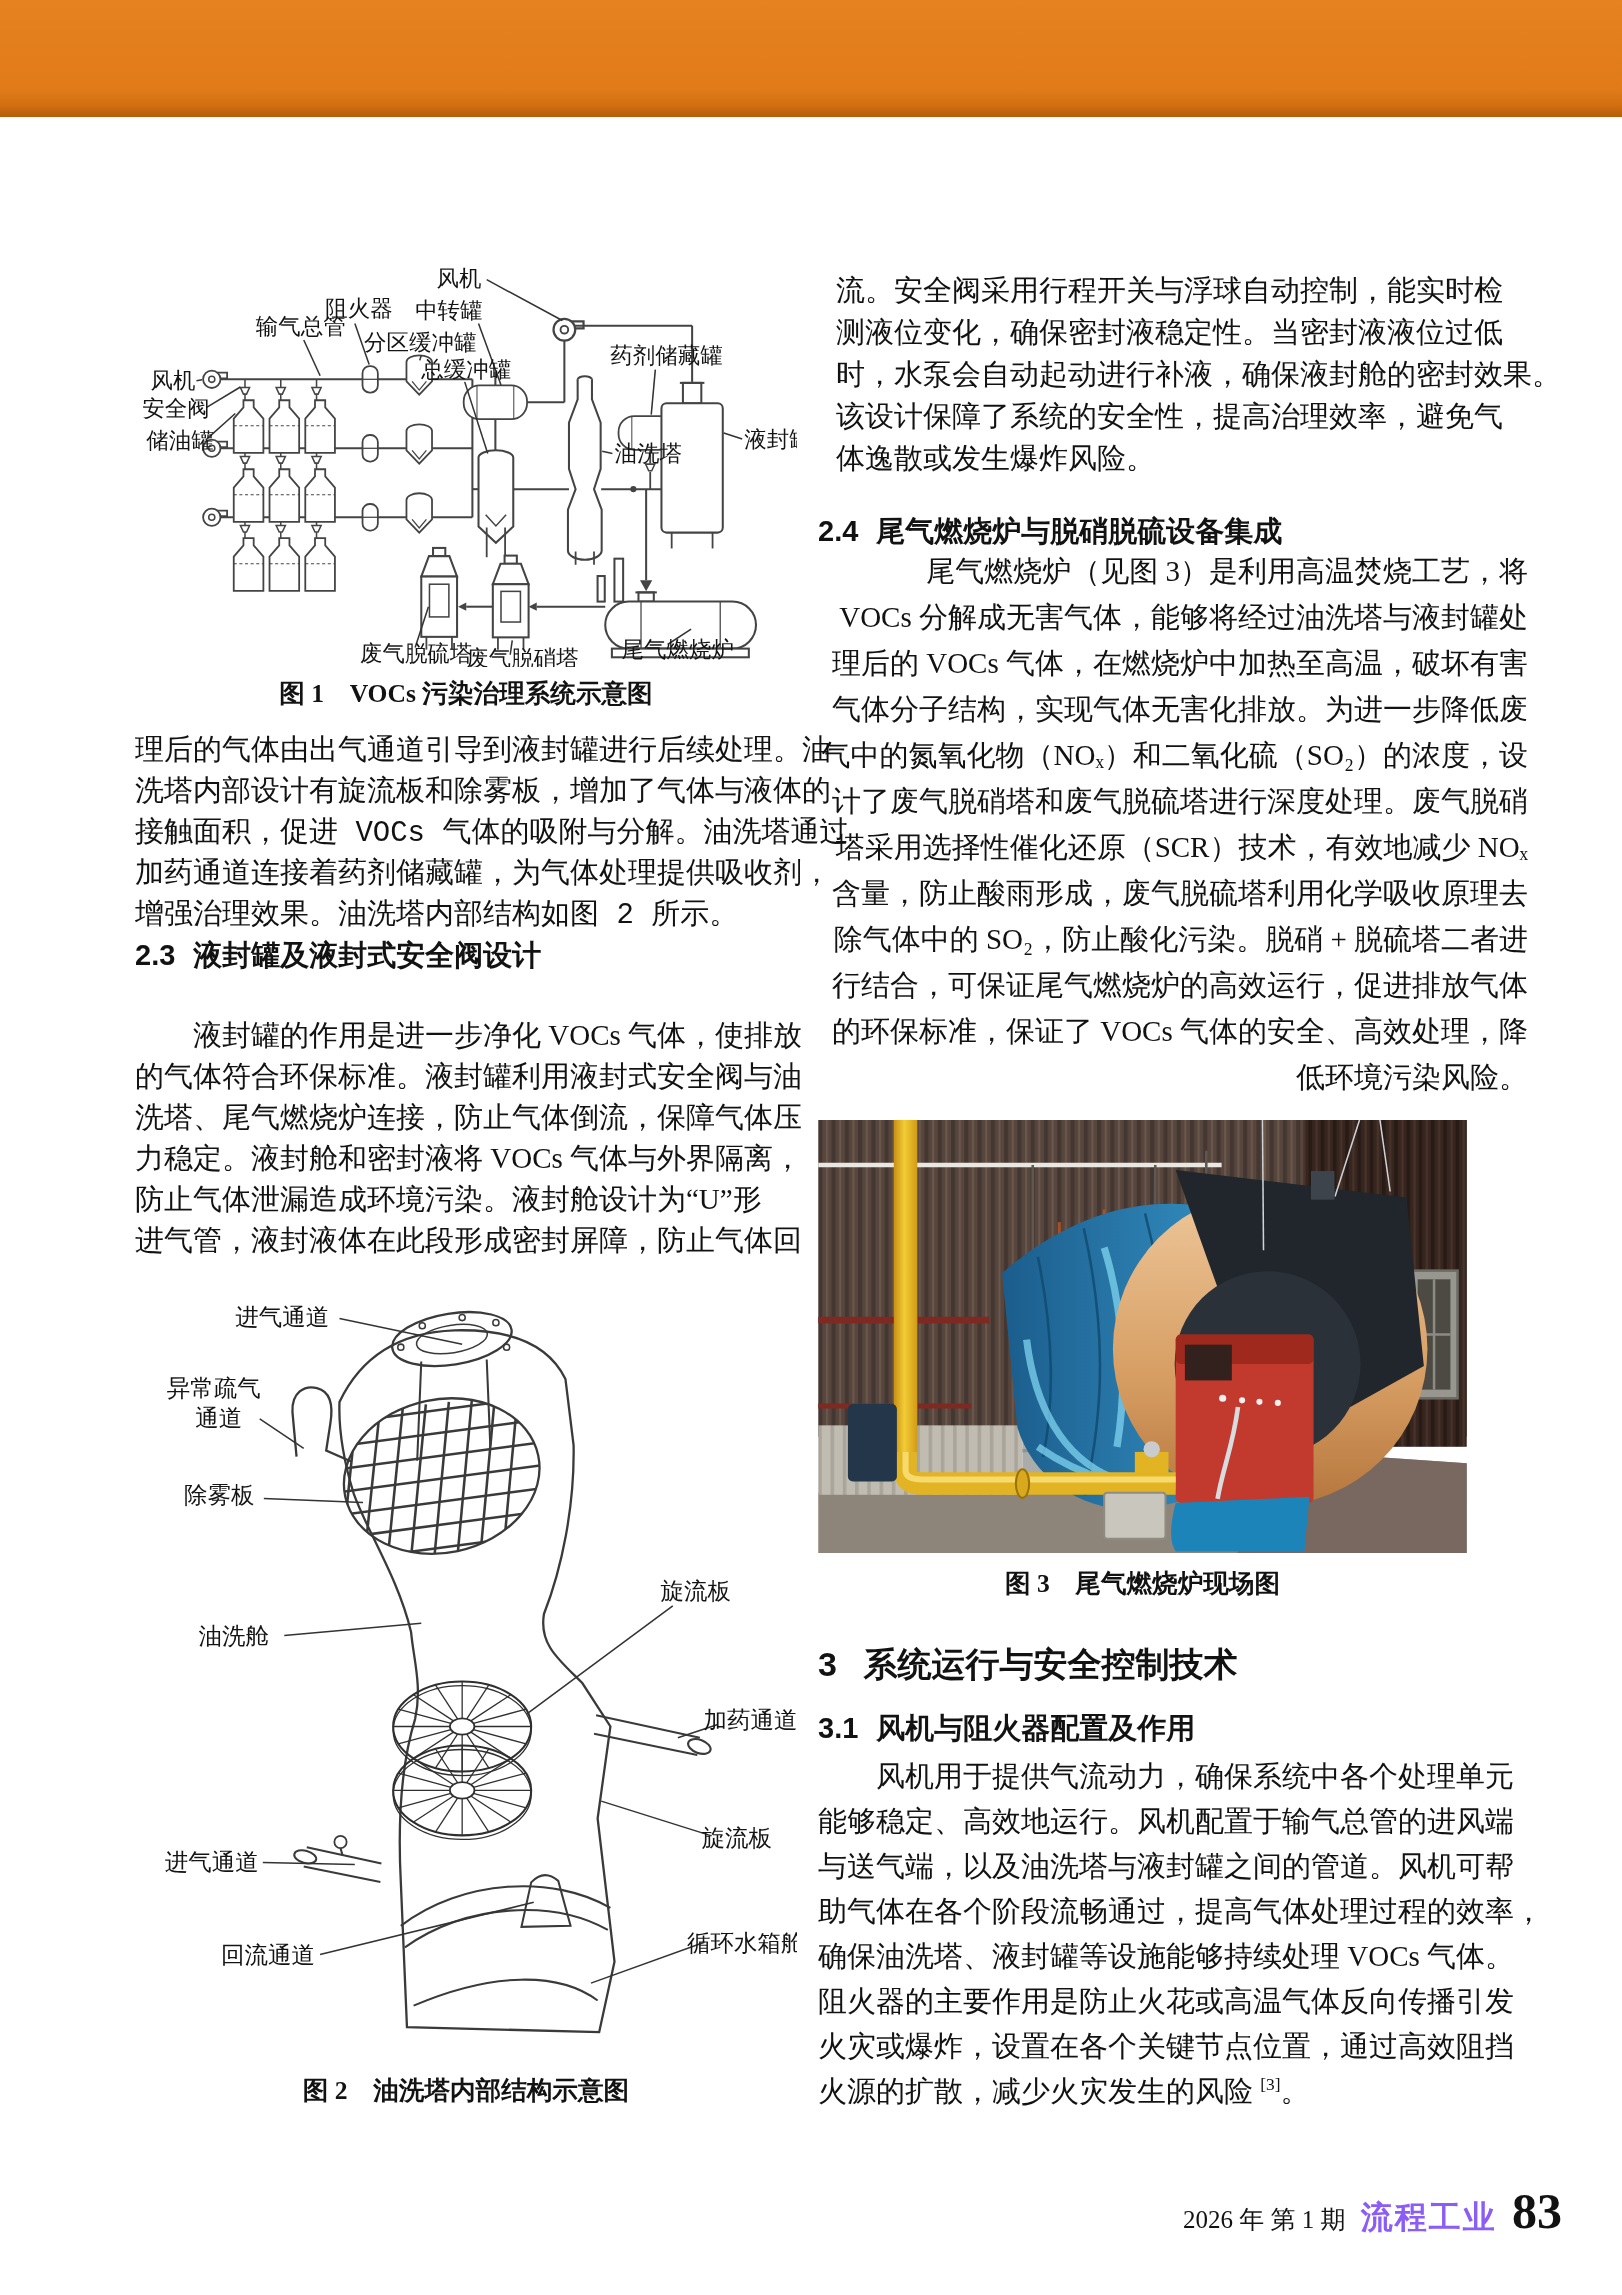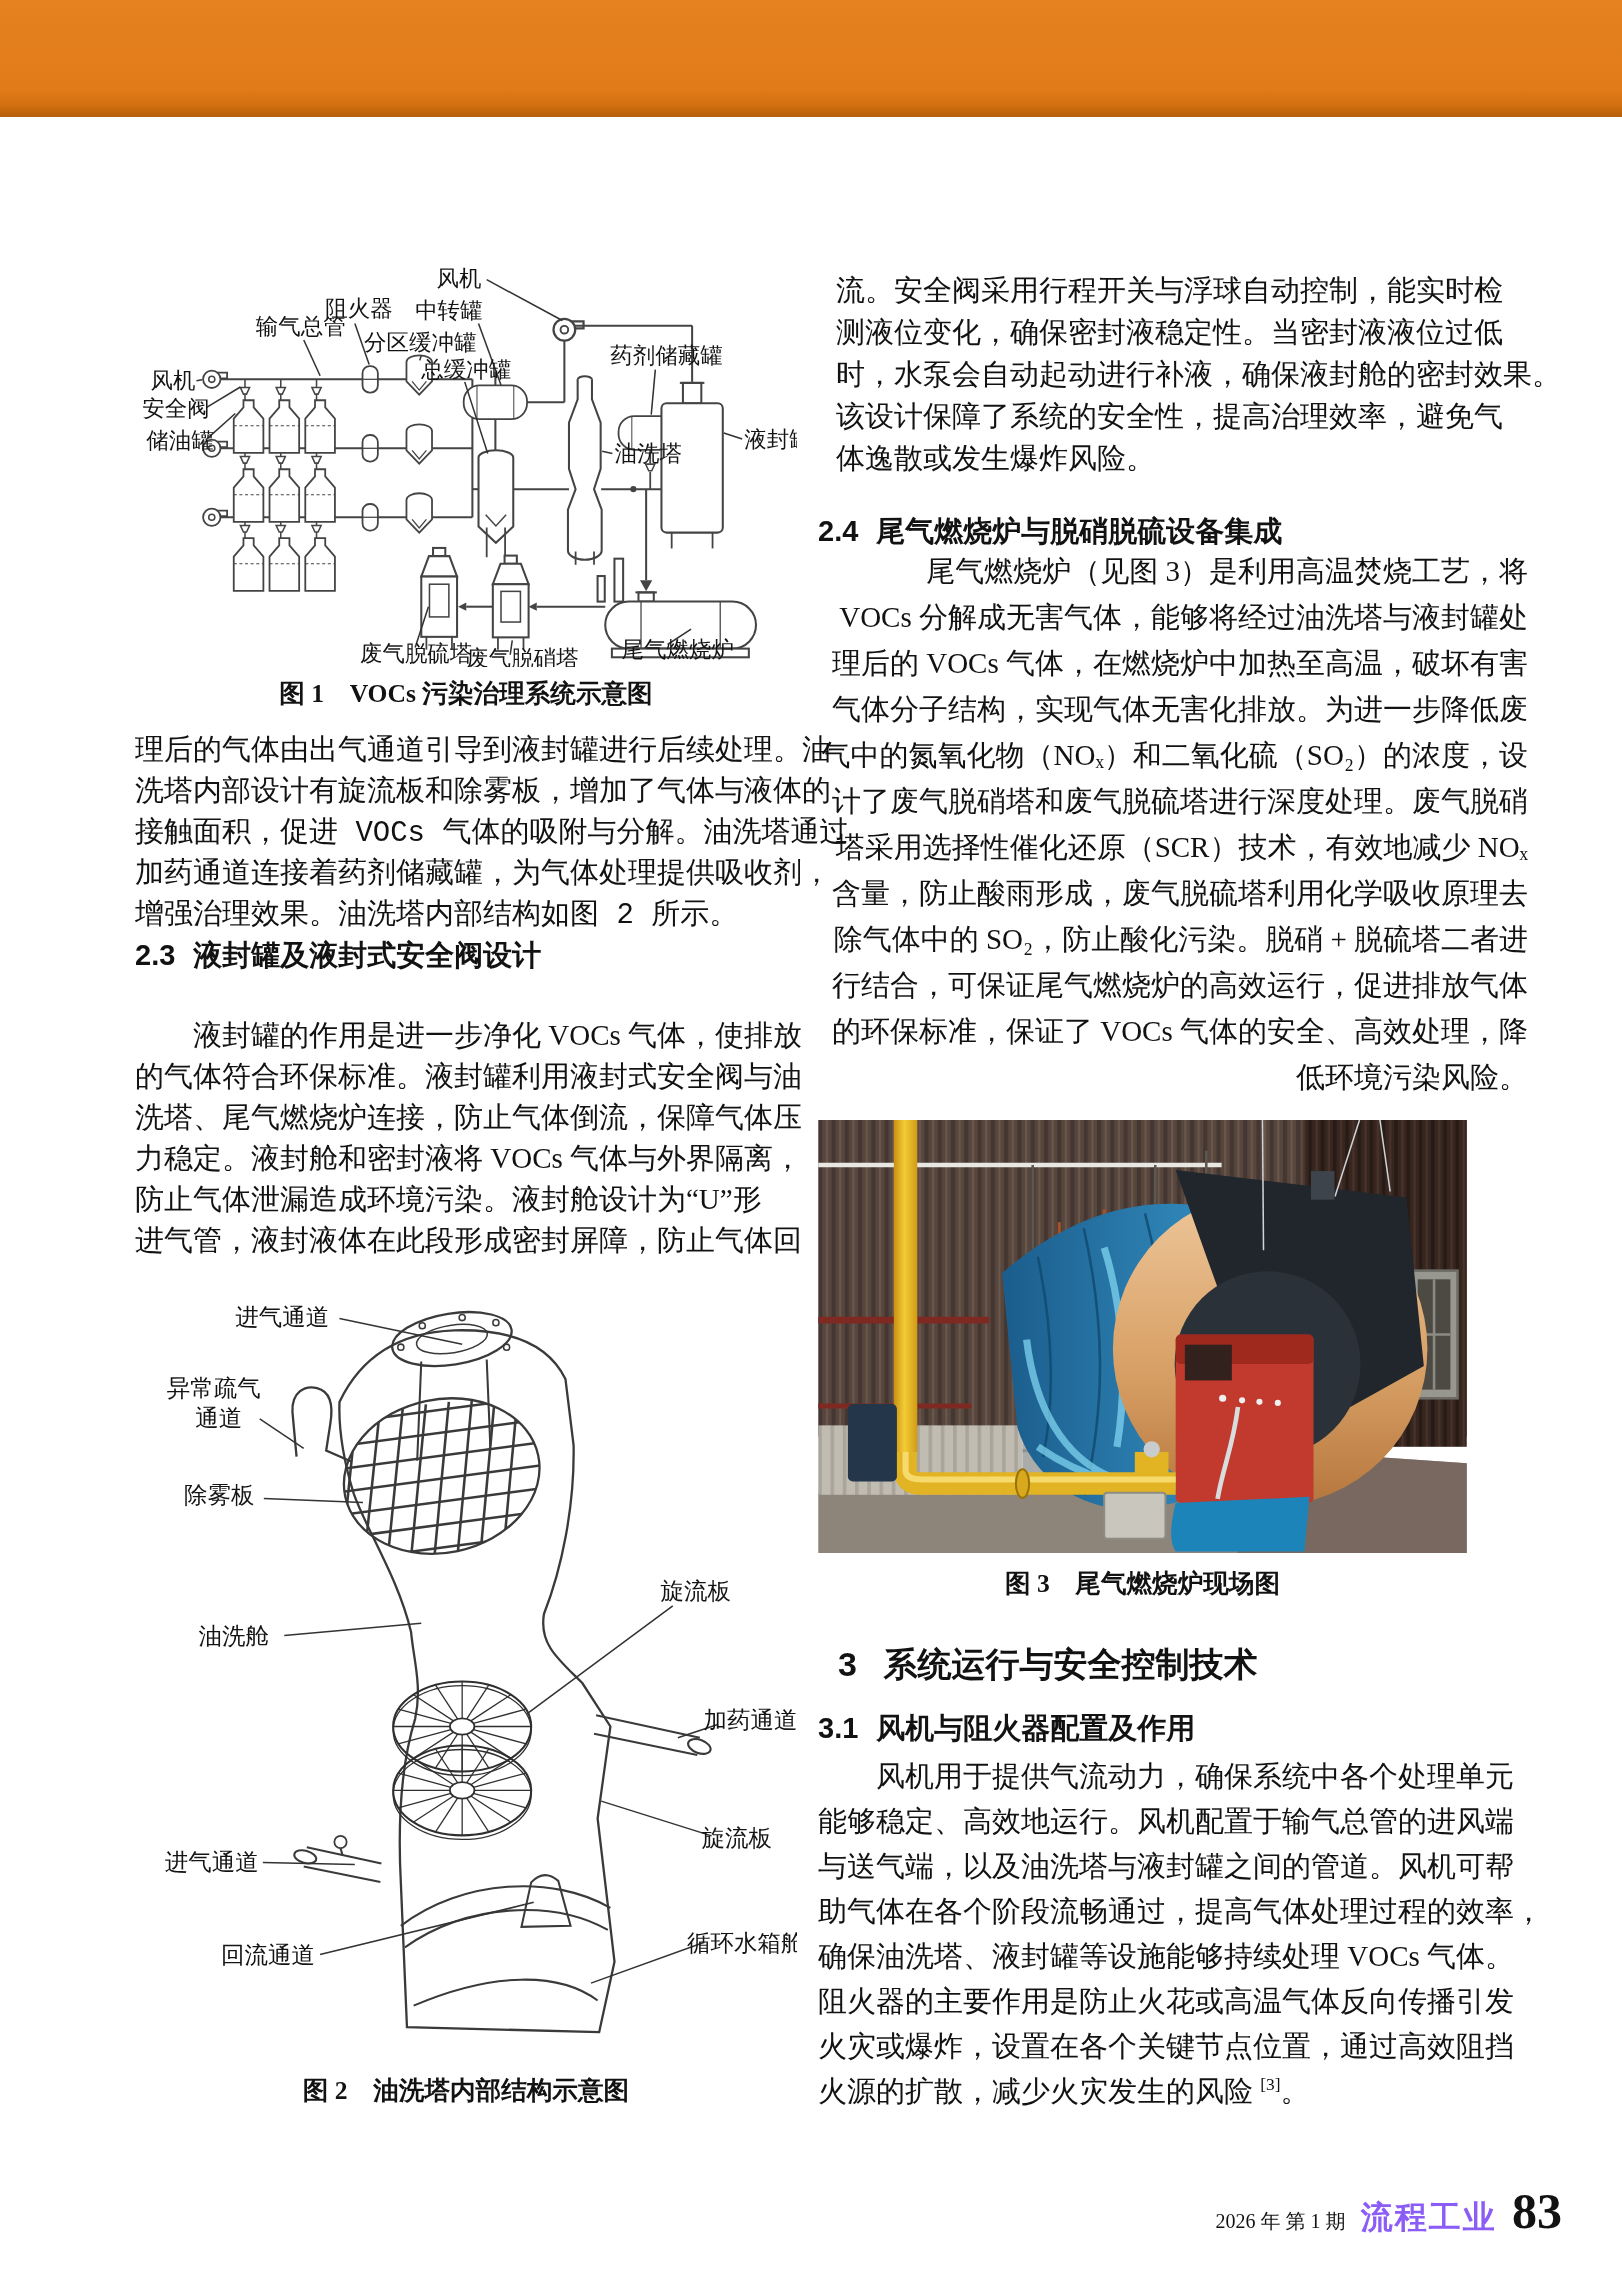--- a/index.html
+++ b/index.html
@@ -10,27 +10,27 @@
   .abs{position:absolute;}
   .para .line{white-space:nowrap;}
   .left-body .line{font-size:29px;line-height:41px;}
   .right-body1 .line{font-size:29px;line-height:42px;}
   .right-body2 .line{font-size:29px;line-height:46px;text-align:right;}
   .right-body3 .line{font-size:29px;line-height:45px;}
   .hsub{font-family:"Liberation Sans","DejaVu Sans",sans-serif;font-weight:700;font-size:29px;
         white-space:nowrap;}
   .hsub .num{margin-right:18px;}
   .hmain{font-family:"Liberation Sans","DejaVu Sans",sans-serif;font-weight:700;font-size:34px;
-         white-space:nowrap;margin-left:20px;}
+         white-space:nowrap;}
   .hmain .num{margin-right:26.6px;}
   .caption{font-size:25.6px;font-weight:600;text-align:center;white-space:nowrap;
            font-family:"Liberation Serif","DejaVu Serif",serif;}
   .ref{font-size:17.4px;vertical-align:super;line-height:0;}
   .footer{position:absolute;top:2182px;right:83px;display:flex;align-items:baseline;gap:15.3px;}
-  .footer .issue{font-size:20px;}
+  .footer .issue{font-size:25px;}
   .footer .journal{font-size:32px;font-weight:700;color:#8b5cf6;letter-spacing:2px;}
   .footer .pageno{font-size:50px;font-weight:700;font-family:"Liberation Serif",serif;}
   svg text{font-family:"Liberation Serif","DejaVu Serif",serif;fill:#141414;}
   .dlab{font-size:44px;}
   .dlab2{font-size:46px;}
 </style>
 </head>
 <body>
 
 <div class="page">

